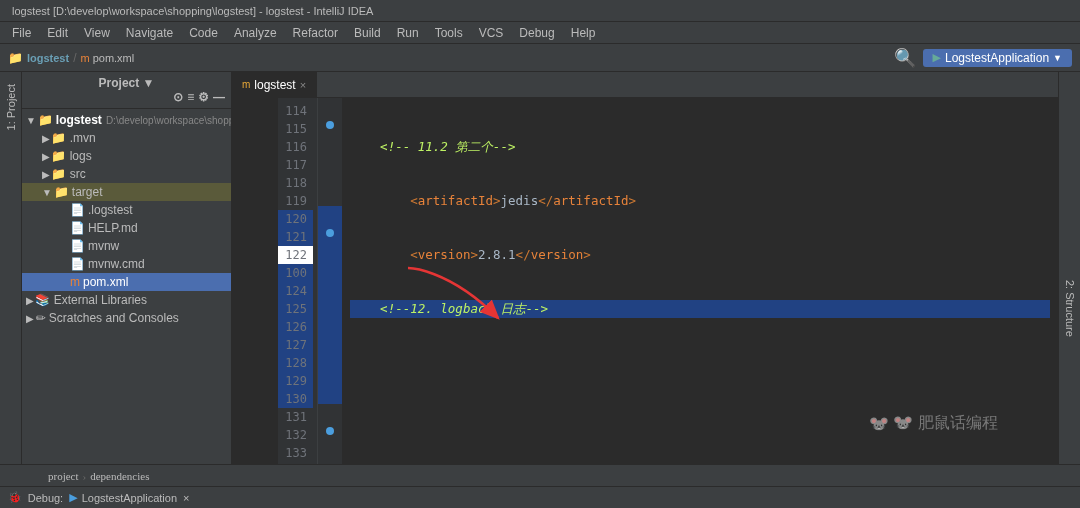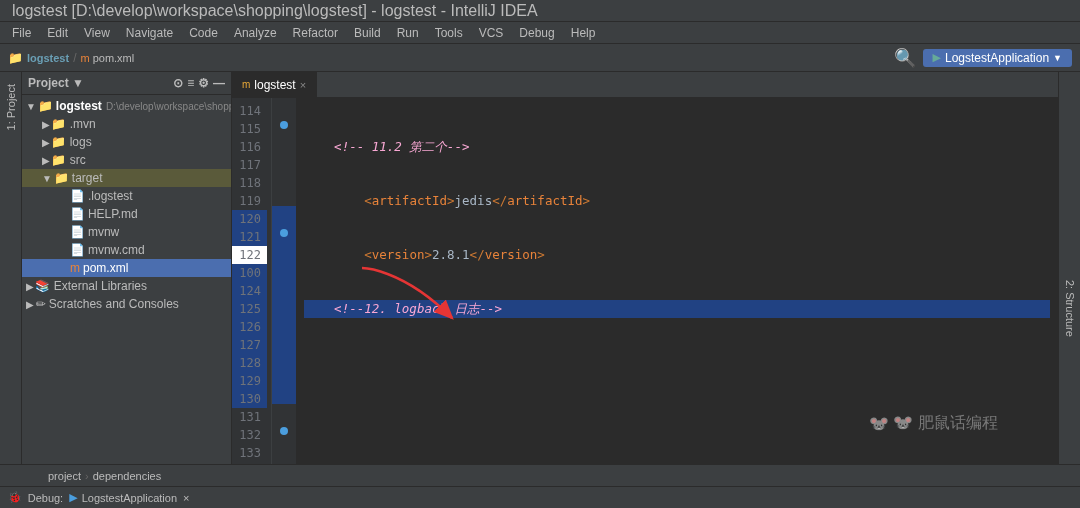--- a/index.html
+++ b/index.html
@@ -1,35 +1,35 @@
 <!DOCTYPE html>
 <html><head>
   <meta charset="utf-8">
   <style>
     * { box-sizing: border-box; margin: 0; padding: 0; }
     body { font-family: 'Segoe UI', Arial, sans-serif; font-size: 12px; background: #3c3f41; color: #bbbbbb; width: 1080px; height: 508px; overflow: hidden; }
 
     
-    #title-bar { background: #3c3f41; height: 22px; display: flex; align-items: center; padding: 0 8px; font-size: 16px; color: #bbbbbb; border-bottom: 1px solid #2b2b2b; }
+    #title-bar { background: #3c3f41; height: 22px; display: flex; align-items: center; padding: 0 8px; font-size: 11px; color: #bbbbbb; border-bottom: 1px solid #2b2b2b; }
     #title-bar span { margin: 0 4px; }
 
     
     #menu-bar { background: #3c3f41; height: 22px; display: flex; align-items: center; padding: 0 4px; border-bottom: 1px solid #2b2b2b; font-size: 12px; }
     .menu-item { padding: 2px 8px; cursor: pointer; color: #bbbbbb; }
 
     
     #nav-bar { background: #3c3f41; height: 28px; display: flex; align-items: center; padding: 0 8px; border-bottom: 1px solid #2b2b2b; }
     .run-config { background: #4b6eaf; color: white; padding: 2px 10px; border-radius: 3px; font-size: 12px; margin-left: auto; cursor: pointer; display: flex; align-items: center; gap: 4px; }
 
     
     #main { display: flex; height: calc(508px - 22px - 22px - 28px - 22px); }
 
     
     #left-panel { width: 210px; background: #3c3f41; border-right: 1px solid #2b2b2b; display: flex; flex-direction: column; overflow: hidden; position: relative; }
-    #panel-header { display: flex; align-items: center; padding: 4px 6px; border-bottom: 1px solid #2b2b2b; font-size: 12px; font-weight: bold; }
+    #panel-header { display: flex; align-items: center; padding: 4px 6px; border-bottom: 1px solid #2b2b2b; font-size: 12px; font-weight: bold; flex-direction: column; }
     .panel-icons { margin-left: auto; display: flex; gap: 4px; }
     .panel-icon { color: #bbbbbb; cursor: pointer; font-size: 12px; }
 
     
     #side-tabs-left { width: 22px; background: #3c3f41; border-right: 1px solid #2b2b2b; display: flex; flex-direction: column; align-items: center; padding-top: 4px; }
     .side-tab-vert { writing-mode: vertical-rl; transform: rotate(180deg); font-size: 11px; color: #bbbbbb; padding: 8px 3px; cursor: pointer; white-space: nowrap; }
 
     
     .tree-container { overflow-y: auto; flex: 1; padding: 2px 0; }
     .tree-item { display: flex; align-items: center; padding: 2px 4px; cursor: pointer; white-space: nowrap; font-size: 12px; }
@@ -40,39 +40,39 @@
     
     #editor-panel { flex: 1; background: #2b2b2b; display: flex; flex-direction: column; }
 
     
     #tab-bar { background: #3c3f41; height: 26px; display: flex; align-items: stretch; border-bottom: 1px solid #2b2b2b; }
     .tab { display: flex; align-items: center; padding: 0 10px; font-size: 12px; cursor: pointer; border-right: 1px solid #2b2b2b; gap: 4px; }
     .tab.active { background: #2b2b2b; color: white; }
     .tab-close { color: #888; font-size: 11px; cursor: pointer; }
 
     
-    #editor-content { flex: 1; display: flex; overflow: hidden; }
+    #editor-content { flex: 1; display: flex; overflow: hidden; margin-left: 46px; }
     #line-numbers { width: 40px; background: #313335; color: #6f737a; font-family: 'Consolas', monospace; font-size: 12px; line-height: 18px; padding: 4px 4px 4px 0; text-align: right; user-select: none; border-right: 1px solid #3c3f41; overflow: hidden; }
     #code-area { flex: 1; font-family: 'Consolas', monospace; font-size: 12.5px; line-height: 18px; padding: 4px 8px; overflow: hidden; white-space: pre; }
 
     .line { height: 18px; display: flex; align-items: center; position: relative; }
     .line.selected-block { background: #214283; }
     .line-num { display: block; height: 18px; line-height: 18px; padding-right: 6px; }
 
     .tag { color: #e8833a; }
     .tag-bracket { color: #cc7832; }
     .text-content { color: #a9b7c6; }
-    .comment { color: #f9a8d4; font-style: italic; }
+    .comment { color: #bef264; font-style: italic; }
 
     
     #gutter { width: 24px; background: #313335; overflow: hidden; }
     .gutter-line { height: 18px; display: flex; align-items: center; justify-content: center; }
 
     
-    #status-bar { background: #3c3f41; height: 22px; display: flex; align-items: center; padding: 0 8px; border-top: 1px solid #2b2b2b; font-size: 11px; color: #bbbbbb; }
+    #status-bar { background: #3c3f41; height: 22px; display: flex; align-items: center; padding: 0 8px; border-top: 1px solid #2b2b2b; font-size: 11px; color: #bbbbbb; font-family: Liberation Serif, serif; }
     .breadcrumb { display: flex; align-items: center; gap: 4px; margin-left: 40px; }
     .breadcrumb-sep { color: #666; }
 
     
     #debug-bar { background: #3c3f41; height: 22px; display: flex; align-items: center; padding: 0 8px; border-top: 1px solid #2b2b2b; font-size: 11px; color: #bbbbbb; }
 
     
     .red-arrow { position: absolute; left: 180px; top: 294px; z-index: 10; pointer-events: none; }
 
     

